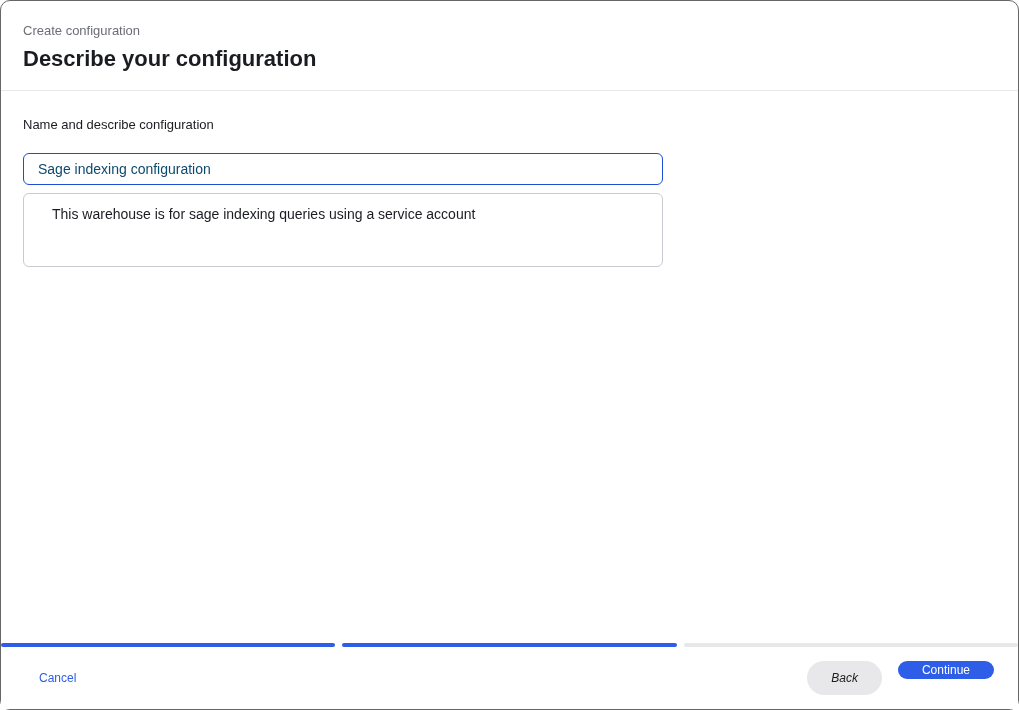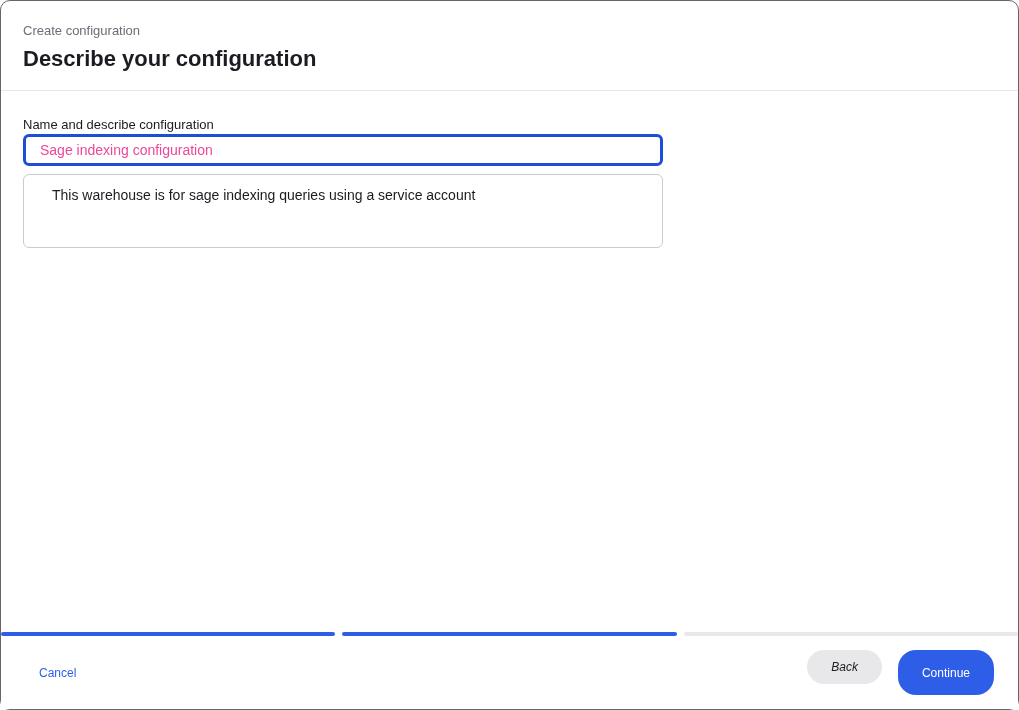--- a/index.html
+++ b/index.html
@@ -40,33 +40,33 @@
       color: #1a1c21;
     }
     .content {
       padding: 26px 22px;
       flex: 1;
     }
     .section-label {
       font-size: 13px;
       color: #1a1c21;
       font-weight: 400;
-      margin-bottom: 2px;
+      margin-bottom: 21px;
     }
     .field-group {
       width: 640px;
     }
     .text-input {
       width: 100%;
       height: 32px;
-      border: 3px solid #1d4ed8;
+      border: 1px solid #1d4ed8;
       border-radius: 6px;
       padding: 6px 14px;
       font-size: 14px;
-      color: #ec4899;
+      color: #0c4a6e;
       font-family: inherit;
       outline: none;
       background: #fff;
       margin-bottom: 8px;
     }
     .textarea-input {
       width: 100%;
       height: 74px;
       border: 1px solid #c9cbd1;
       border-radius: 6px;
@@ -137,21 +137,21 @@
       border-radius: 18px;
       padding: 8px 24px;
       height: 34px;
       font-style: italic;
     }
     .btn-primary {
       background: #2e5de8;
       color: #fff;
       border-radius: 18px;
       padding: 8px 24px;
-      height: 45px;
+      height: 18px;
     }
   </style>
 </head>
 <body>
 
 <div class="modal">
   <div class="header">
     <div class="breadcrumb">Create configuration</div>
     <h1 class="page-title">Describe your configuration</h1>
   </div>

